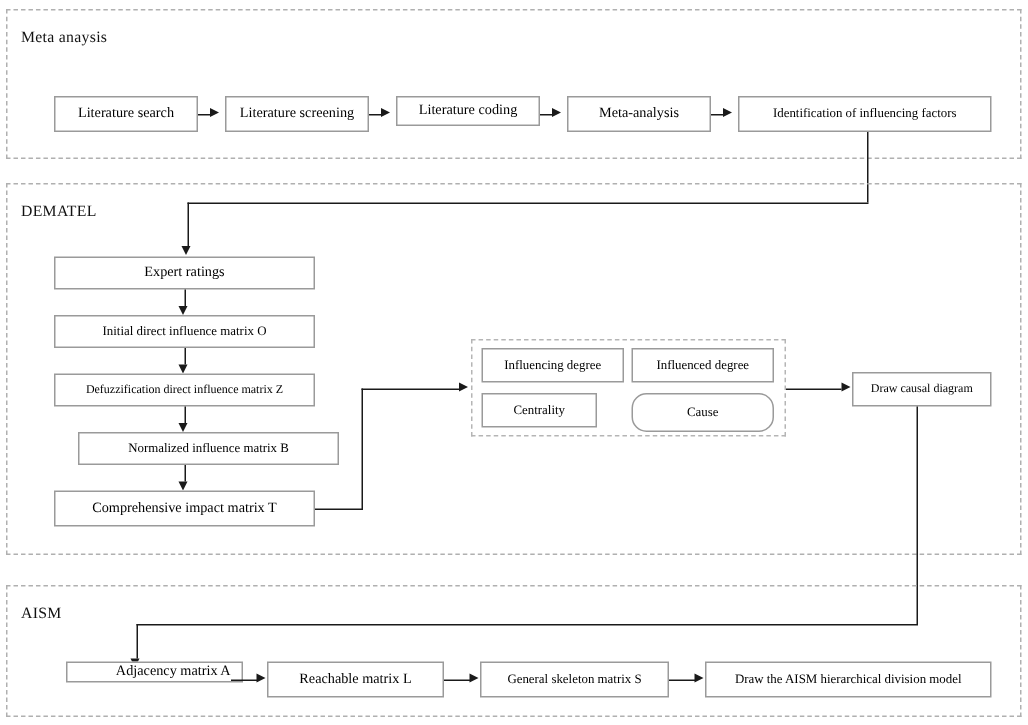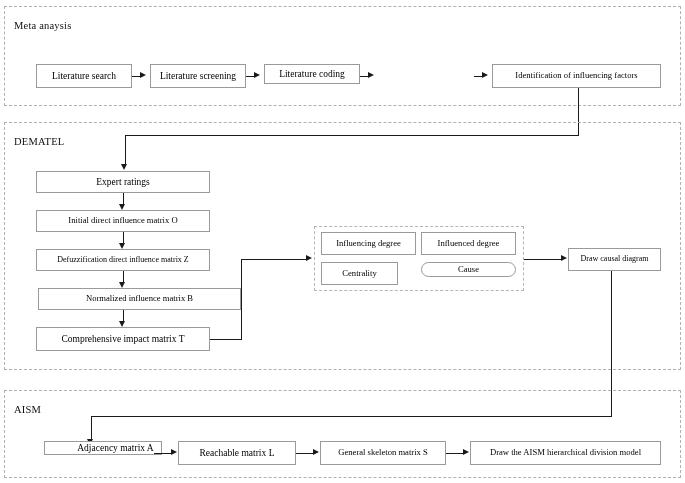--- a/index.html
+++ b/index.html
@@ -97,20 +97,21 @@
   <div class="hline" style="left:132px; top:76px; width:9px;"></div>
 
   <div class="node" style="left:150px; top:64px; width:96px; height:24px;">Literature screening</div>
   <div class="arrow-r" style="left:254px; top:72.4px;"></div>
   <div class="hline" style="left:246px; top:76px; width:9px;"></div>
 
   <div class="node" style="left:264px; top:64px; width:96px; height:20px;">Literature coding</div>
   <div class="arrow-r" style="left:368px; top:72.4px;"></div>
   <div class="hline" style="left:360px; top:76px; width:9px;"></div>
 
+  <div class="node" style="left:378px; top:64px; width:96px; height:24px;">Meta-analysis</div>
   <div class="arrow-r" style="left:482px; top:72.4px;"></div>
   <div class="hline" style="left:474px; top:76px; width:9px;"></div>
 
   <div class="node sm" style="left:492px; top:64px; width:169px; height:24px;">Identification of influencing factors</div>
 
   <div class="vline" style="left:578px; top:88px; height:47px;"></div>
   <div class="hline" style="left:125px; top:135px; width:454px;"></div>
   <div class="vline" style="left:125px; top:135px; height:29px;"></div>
   <div class="arrow-d" style="left:121.4px; top:164px;"></div>
 
@@ -122,37 +123,37 @@
   <div class="arrow-d" style="left:119.4px; top:204px;"></div>
 
   <div class="node sm" style="left:36px; top:210px; width:174px; height:22px;">Initial direct influence matrix O</div>
   <div class="vline" style="left:123px; top:232px; height:11px;"></div>
   <div class="arrow-d" style="left:119.4px; top:243px;"></div>
 
   <div class="node xs" style="left:36px; top:249px; width:174px; height:22px;">Defuzzification direct influence matrix Z</div>
   <div class="vline" style="left:123px; top:271px; height:11px;"></div>
   <div class="arrow-d" style="left:119.4px; top:282px;"></div>
 
-  <div class="node sm" style="left:38px; top:288px; width:203px; height:22px;">Normalized influence matrix B</div>
+  <div class="node sm" style="left:52px; top:288px; width:174px; height:22px;">Normalized influence matrix B</div>
   <div class="vline" style="left:123px; top:310px; height:11px;"></div>
   <div class="arrow-d" style="left:119.4px; top:321px;"></div>
 
   <div class="node" style="left:36px; top:327px; width:174px; height:24px;">Comprehensive impact matrix T</div>
 
   <div class="hline" style="left:210px; top:339px; width:32px;"></div>
   <div class="vline" style="left:241px; top:259px; height:81px;"></div>
   <div class="hline" style="left:241px; top:259px; width:66px;"></div>
   <div class="arrow-r" style="left:306px; top:255.4px;"></div>
 
   <div class="group-box" style="left:314px; top:226px; width:210px; height:65px;"></div>
 
   <div class="node sm" style="left:321px; top:232px; width:95px; height:23px;">Influencing degree</div>
   <div class="node sm" style="left:421px; top:232px; width:95px; height:23px;">Influenced degree</div>
   <div class="node sm" style="left:321px; top:262px; width:77px; height:23px;">Centrality</div>
-  <div class="node sm" style="left:421px; top:262px; width:95px; height:15px;border-radius:10px;">Cause</div>
+  <div class="node sm" style="left:421px; top:262px; width:95px; height:26px;border-radius:10px;">Cause</div>
 
   <div class="hline" style="left:524px; top:259px; width:37px;"></div>
   <div class="arrow-r" style="left:561px; top:255.4px;"></div>
 
   <div class="node xs" style="left:568px; top:248px; width:93px; height:23px;">Draw causal diagram</div>
 
   <div class="vline" style="left:611px; top:271px; height:145px;"></div>
   <div class="hline" style="left:91px; top:416px; width:521px;"></div>
   <div class="vline" style="left:91px; top:416px; height:23px;"></div>
   <div class="arrow-d" style="left:87.4px; top:439px;"></div>

